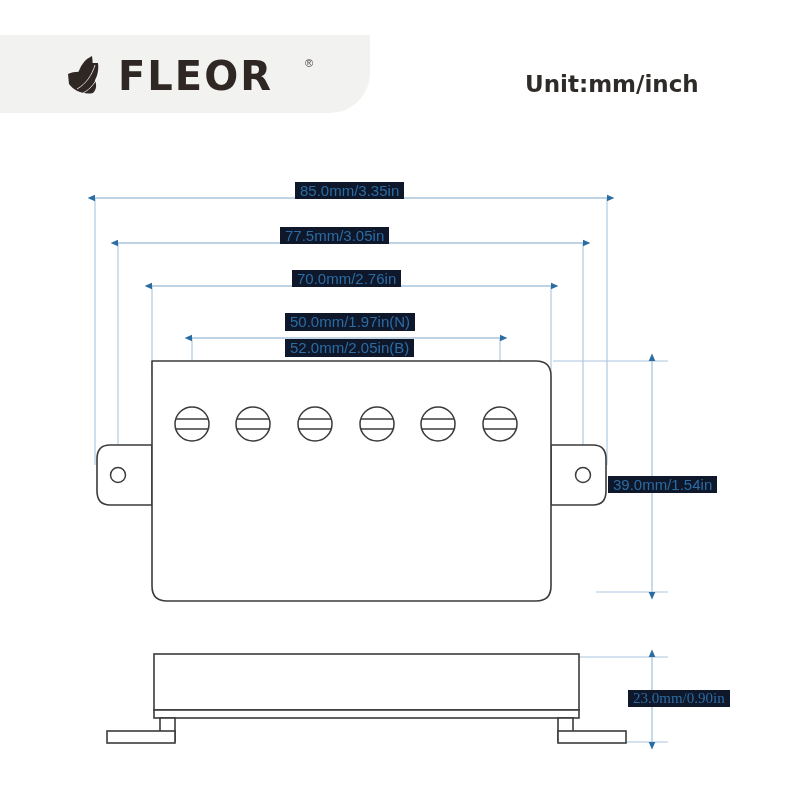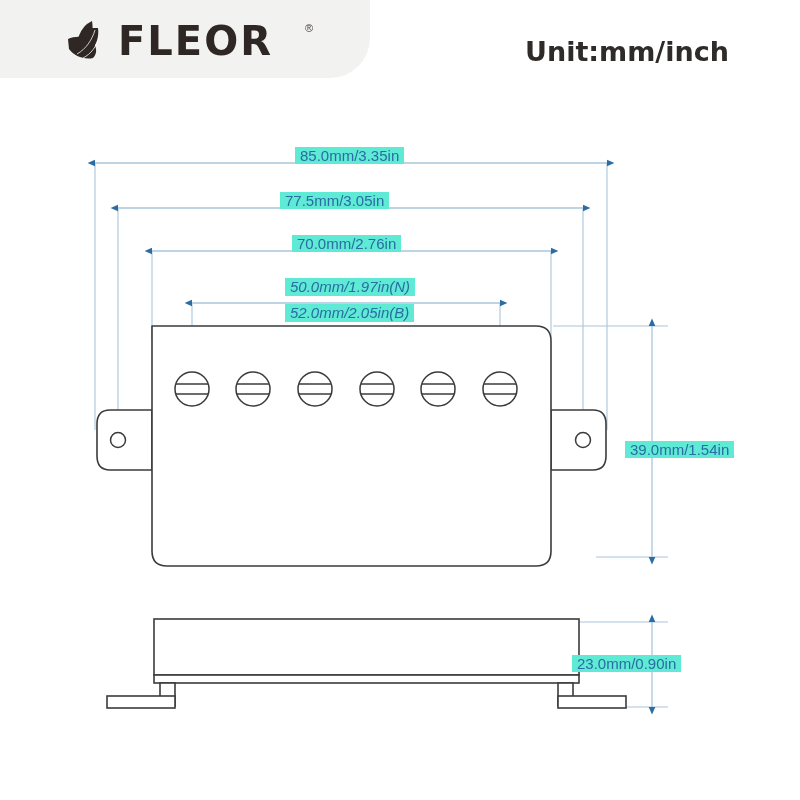--- a/index.html
+++ b/index.html
@@ -9,20 +9,21 @@
   }
   body {
     font-family: "Liberation Sans", sans-serif;
   }
   #page {
     position: relative;
     width: 800px;
     height: 724px;
     background: #ffffff;
     overflow: hidden;
+    margin-top: 35px;
   }
 
   
   #header-band {
     position: absolute;
     left: 0;
     top: 0;
     width: 370px;
     height: 78px;
     background: #f2f2f1;
@@ -51,21 +52,21 @@
     left: 305px;
     top: 22px;
     font-size: 11px;
     color: #4a4340;
     font-family: "Liberation Sans", sans-serif;
   }
   #unit-label {
     position: absolute;
     left: 525px;
     top: 36px;
-    font-size: 27px;
+    font-size: 23px;
     font-weight: 700;
     color: #2e2b28;
     font-family: "DejaVu Sans", sans-serif;
     letter-spacing: 0px;
     white-space: nowrap;
   }
 
   
   #drawing {
     position: absolute;
@@ -75,25 +76,25 @@
     height: 800px;
   }
 
   
   .dim-text {
     position: absolute;
     color: #2b6ca3;
     font-family: "Liberation Sans", sans-serif;
     font-size: 15px;
     white-space: nowrap;
-    background: #5eead4;
+    background: #0f172a;
     padding: 0 5px;
     line-height: 17px;
   }
-  .dim-text.two-line { line-height: 18px; font-style: italic; }
+  .dim-text.two-line { line-height: 18px; }
 </style>
 </head>
 <body>
 
 <div id="page">
 
   <div id="header-band">
     <div id="brand-logo">
       <svg width="45" height="45" viewBox="0 0 45 45" xmlns="http://www.w3.org/2000/svg">
         <path d="M30 3 C31 10 31 17 28 23 C25 28 20 30 15 28 C15 20 19 11 25 6 Z" fill="#2e2724"></path>
@@ -219,17 +220,17 @@
   <div class="dim-text" style="left:295px; top:147px;">85.0mm/3.35in</div>
 
   <div class="dim-text" style="left:280px; top:192px;">77.5mm/3.05in</div>
 
   <div class="dim-text" style="left:292px; top:235px;">70.0mm/2.76in</div>
 
   <div class="dim-text two-line" style="left:285px; top:278px;">50.0mm/1.97in(N)</div>
 
   <div class="dim-text two-line" style="left:285px; top:304px;">52.0mm/2.05in(B)</div>
 
-  <div class="dim-text" style="left:625px; top:441px;">39.0mm/1.54in</div>
-
-  <div class="dim-text" style="left:572px; top:655px;">23.0mm/0.90in</div>
+  <div class="dim-text" style="left:608px; top:441px;">39.0mm/1.54in</div>
+
+  <div class="dim-text" style="left:628px; top:655px;font-family:Liberation Serif, serif;">23.0mm/0.90in</div>
 
 </div>
 
 </body></html>

